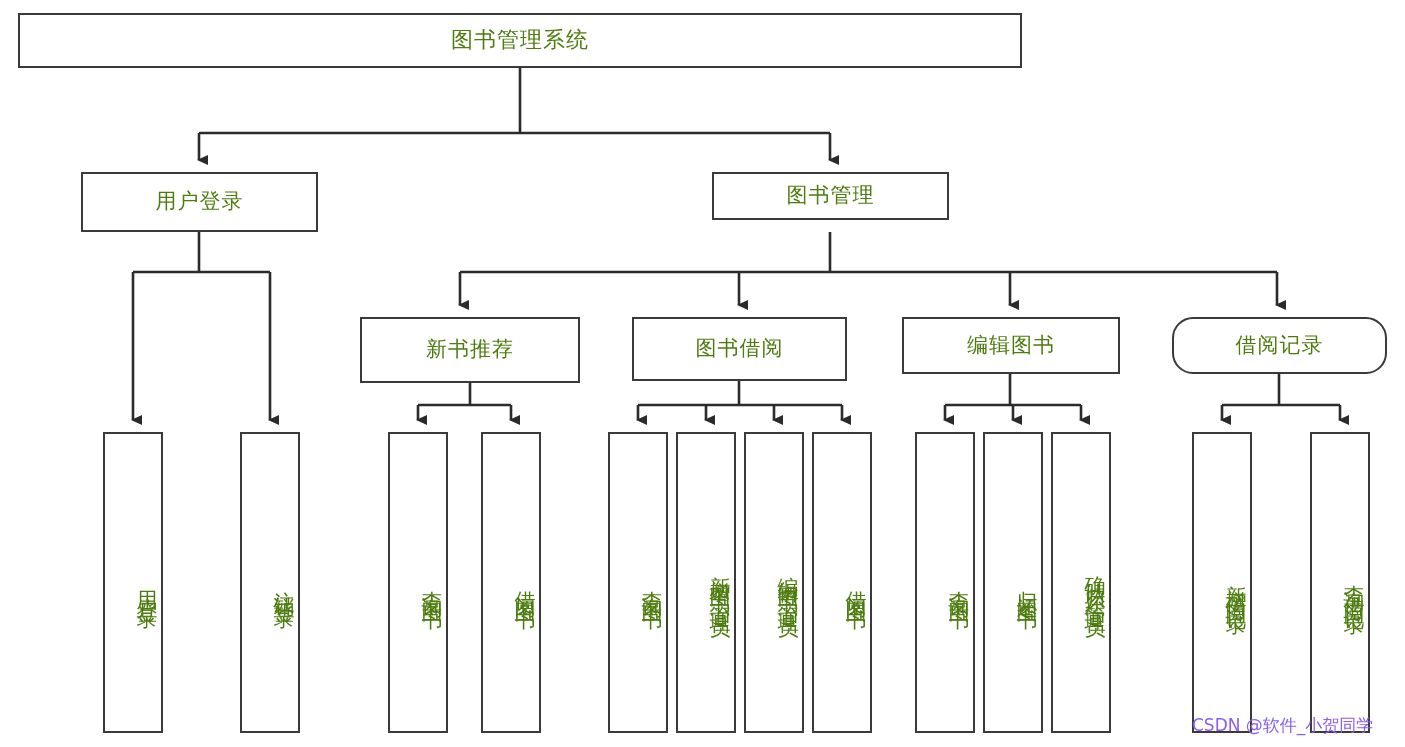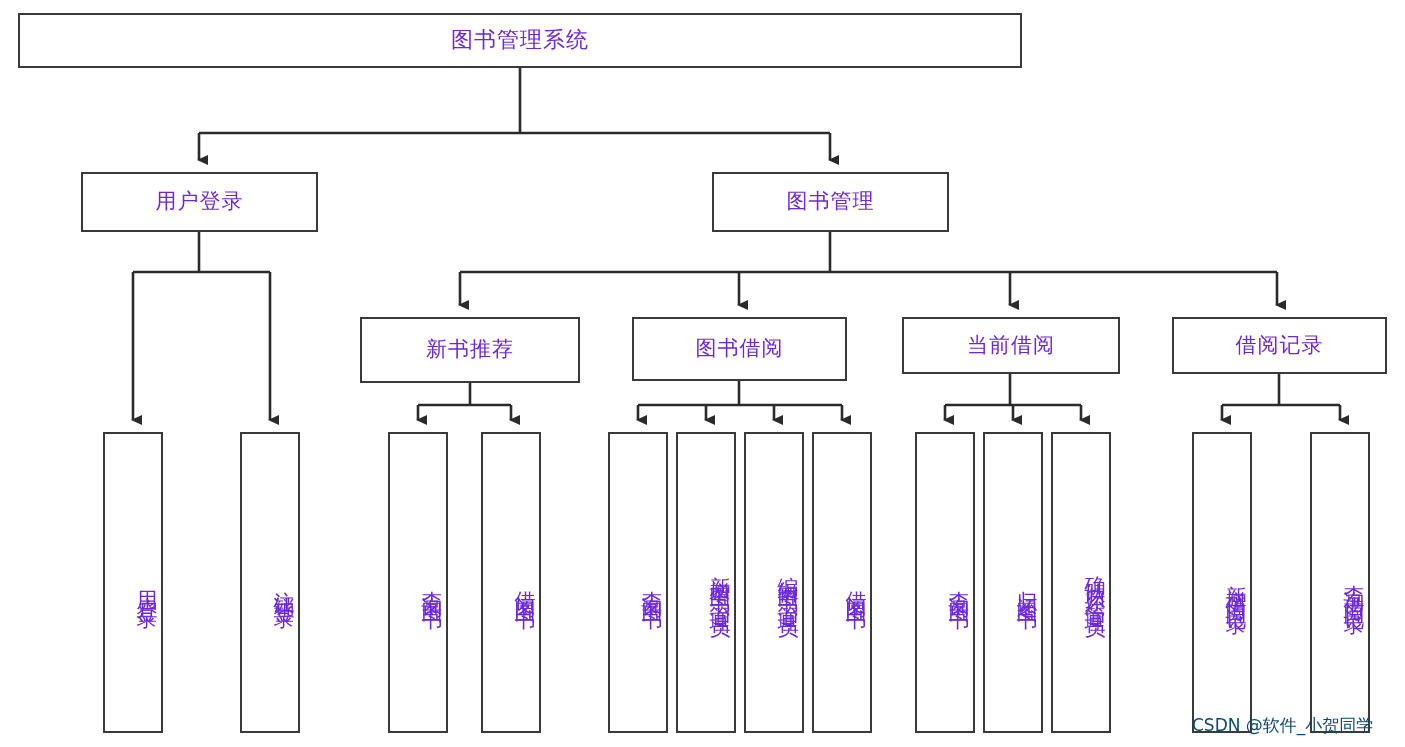--- a/index.html
+++ b/index.html
@@ -24,21 +24,21 @@
     pointer-events: none;
   }
   .node {
     position: absolute;
     box-sizing: border-box;
     background: #ffffff;
     border: 2.5px solid #3a3a3a;
     display: flex;
     align-items: center;
     justify-content: center;
-    color: #6d28d9;
+    color: #4d7c0f;
     z-index: 2;
   }
   .node.horiz {
     font-size: 21px;
     letter-spacing: 1px;
     line-height: 1.2;
   }
   .node.root {
     font-size: 22px;
   }
@@ -55,21 +55,21 @@
     writing-mode: vertical-rl;
     text-orientation: upright;
     white-space: nowrap;
     display: block;
   }
   .watermark {
     position: absolute;
     left: 1192px;
     top: 714px;
     font-size: 17px;
-    color: #0c4a6e;
+    color: #8b5cf6;
     white-space: nowrap;
     z-index: 3;
     font-family: "DejaVu Sans", "Liberation Sans", sans-serif;
   }
 </style>
 </head>
 <body>
 
 <div id="canvas">
 
@@ -123,34 +123,34 @@
     </g>
   </svg>
 
   <div class="node root horiz" style="left:18px; top:13px; width:1004px; height:55px;">
     <span>图书管理系统</span>
   </div>
 
   <div class="node horiz" style="left:81px; top:172px; width:237px; height:60px;">
     <span>用户登录</span>
   </div>
-  <div class="node horiz" style="left:712px; top:172px; width:237px; height:60px;text-align:center;">
+  <div class="node horiz" style="left:712px; top:172px; width:237px; height:48px;text-align:center;">
     <span>图书管理</span>
   </div>
 
   <div class="node horiz" style="left:360px; top:317px; width:220px; height:66px;">
     <span>新书推荐</span>
   </div>
   <div class="node horiz" style="left:632px; top:317px; width:215px; height:64px;">
     <span>图书借阅</span>
   </div>
   <div class="node horiz" style="left:902px; top:317px; width:218px; height:57px;">
-    <span>当前借阅</span>
+    <span>编辑图书</span>
   </div>
-  <div class="node horiz" style="left:1172px; top:317px; width:215px; height:57px;">
+  <div class="node horiz" style="left:1172px; top:317px; width:215px; height:57px;border-radius:21px;">
     <span>借阅记录</span>
   </div>
 
   <div class="node vert" style="left:103px; top:432px; width:60px; height:301px;">
     <span class="vtext">用户登录</span>
   </div>
   <div class="node vert" style="left:240px; top:432px; width:60px; height:301px;">
     <span class="vtext">注销登录</span>
   </div>
   <div class="node vert" style="left:388px; top:432px; width:60px; height:301px;">

